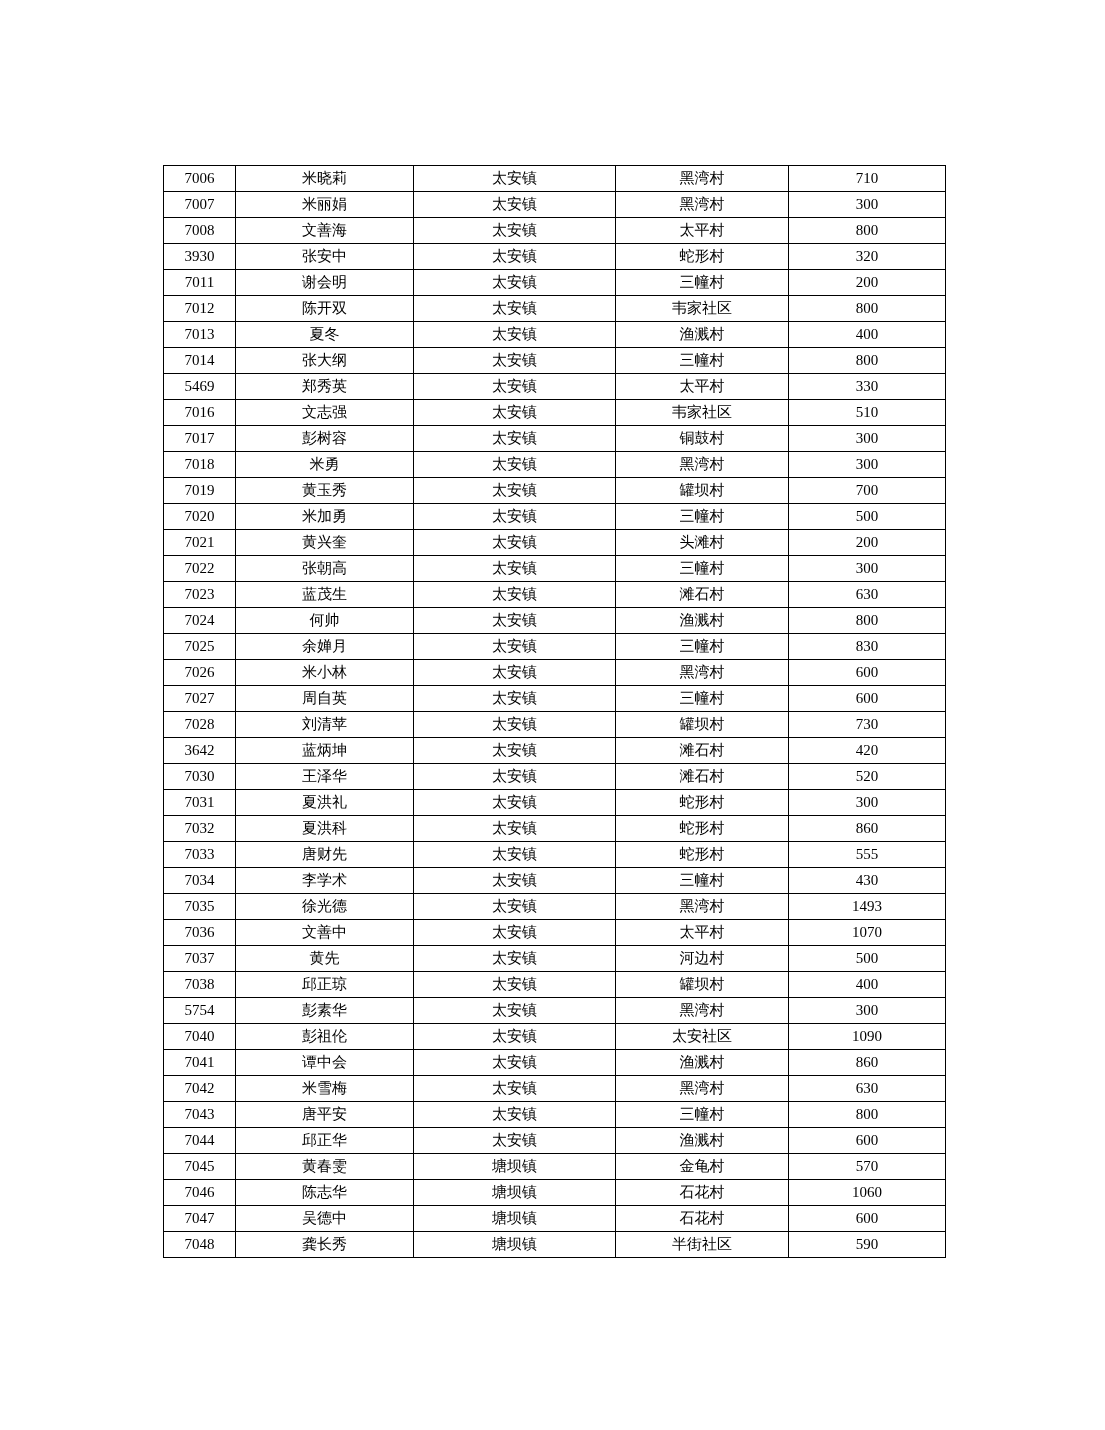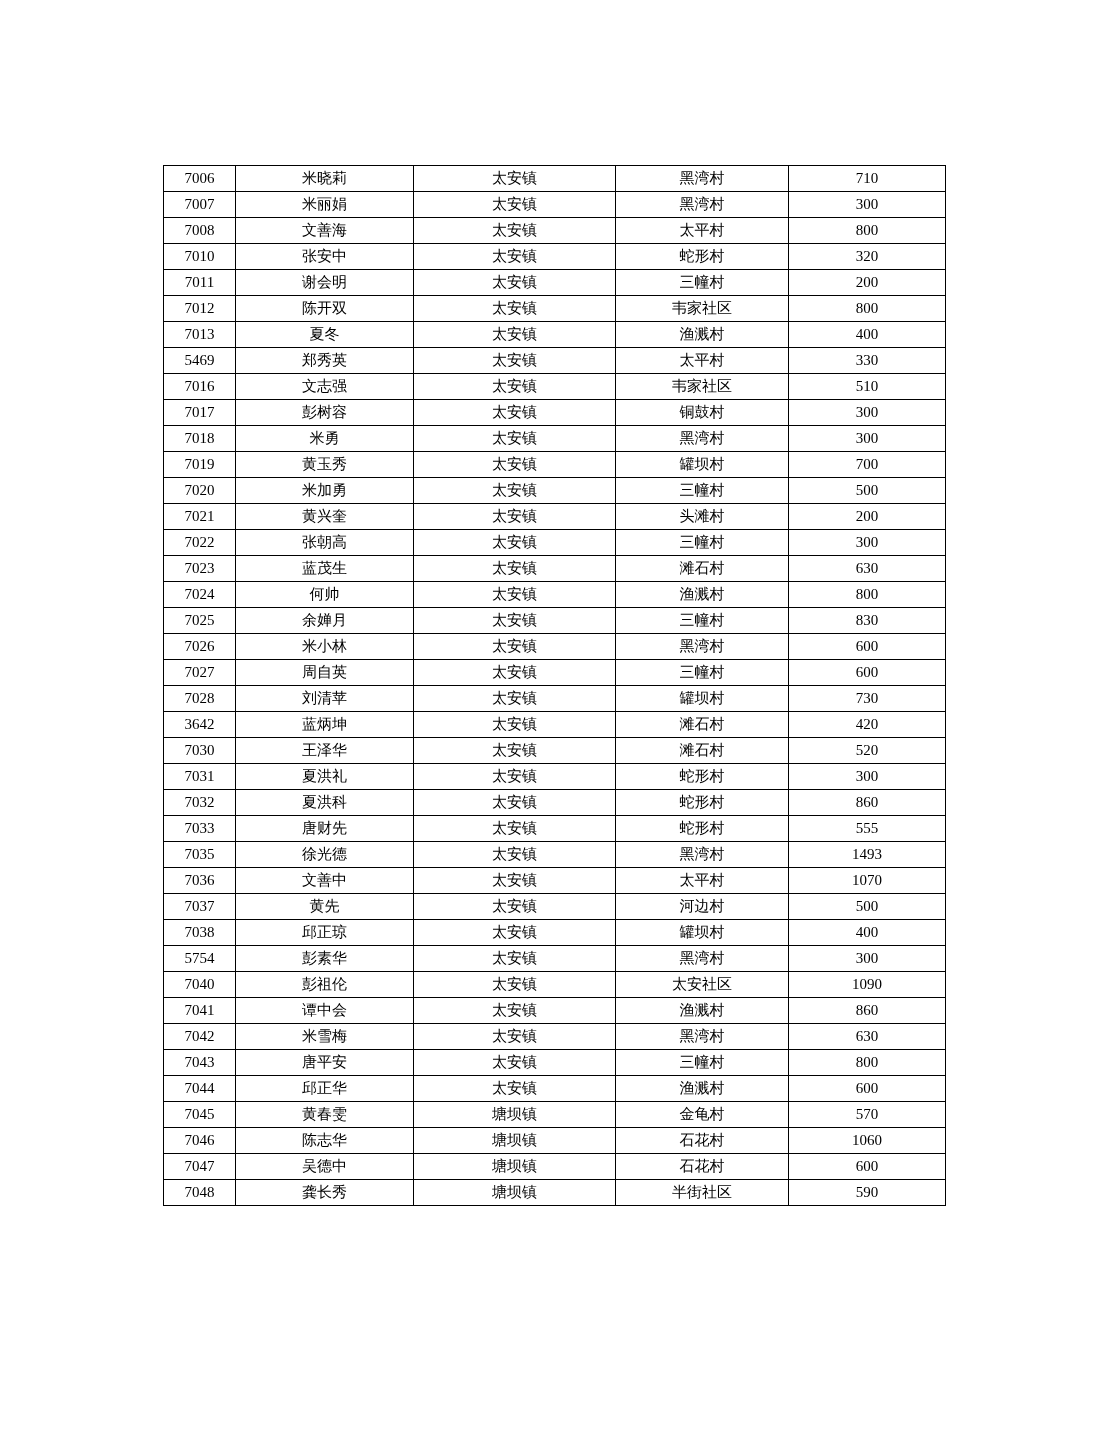--- a/index.html
+++ b/index.html
@@ -70,21 +70,21 @@
           <td>300</td>
         </tr>
         <tr>
           <td>7008</td>
           <td>文善海</td>
           <td>太安镇</td>
           <td>太平村</td>
           <td>800</td>
         </tr>
         <tr>
-          <td>7010</td>
+          <td>3930</td>
           <td>张安中</td>
           <td>太安镇</td>
           <td>蛇形村</td>
           <td>320</td>
         </tr>
         <tr>
           <td>7011</td>
           <td>谢会明</td>
           <td>太安镇</td>
           <td>三幢村</td>
@@ -98,20 +98,27 @@
           <td>800</td>
         </tr>
         <tr>
           <td>7013</td>
           <td>夏冬</td>
           <td>太安镇</td>
           <td>渔溅村</td>
           <td>400</td>
         </tr>
         <tr>
+          <td>7014</td>
+          <td>张大纲</td>
+          <td>太安镇</td>
+          <td>三幢村</td>
+          <td>800</td>
+        </tr>
+        <tr>
           <td>5469</td>
           <td>郑秀英</td>
           <td>太安镇</td>
           <td>太平村</td>
           <td>330</td>
         </tr>
         <tr>
           <td>7016</td>
           <td>文志强</td>
           <td>太安镇</td>
@@ -229,20 +236,27 @@
           <td>太安镇</td>
           <td>蛇形村</td>
           <td>860</td>
         </tr>
         <tr>
           <td>7033</td>
           <td>唐财先</td>
           <td>太安镇</td>
           <td>蛇形村</td>
           <td>555</td>
+        </tr>
+        <tr>
+          <td>7034</td>
+          <td>李学术</td>
+          <td>太安镇</td>
+          <td>三幢村</td>
+          <td>430</td>
         </tr>
         <tr>
           <td>7035</td>
           <td>徐光德</td>
           <td>太安镇</td>
           <td>黑湾村</td>
           <td>1493</td>
         </tr>
         <tr>
           <td>7036</td>

